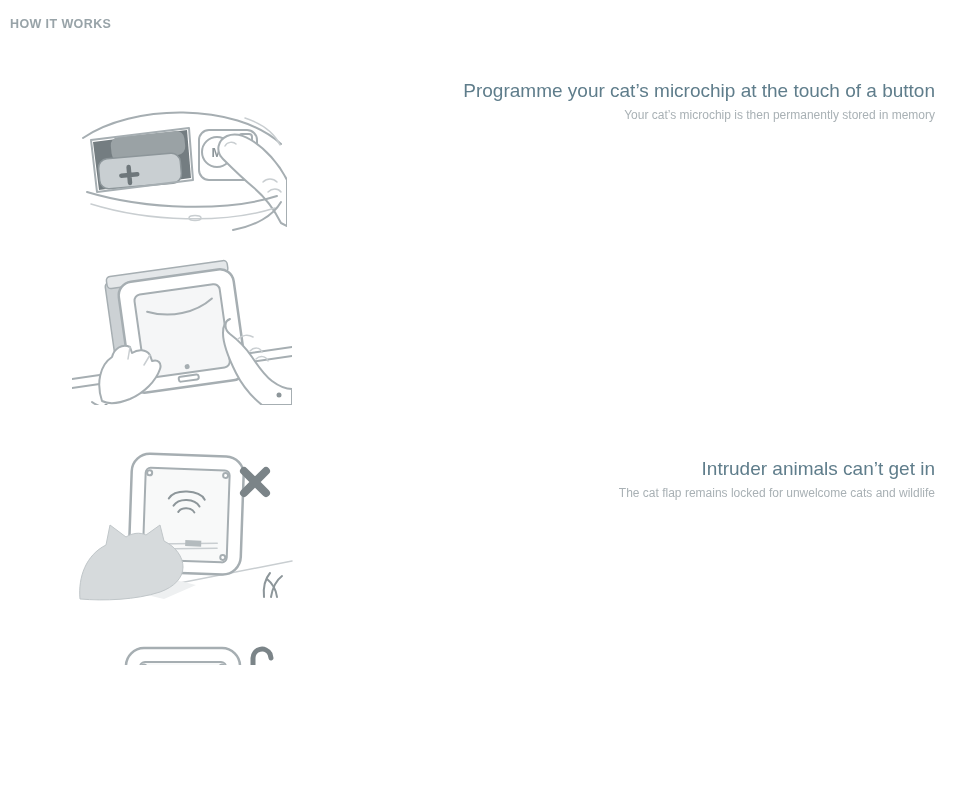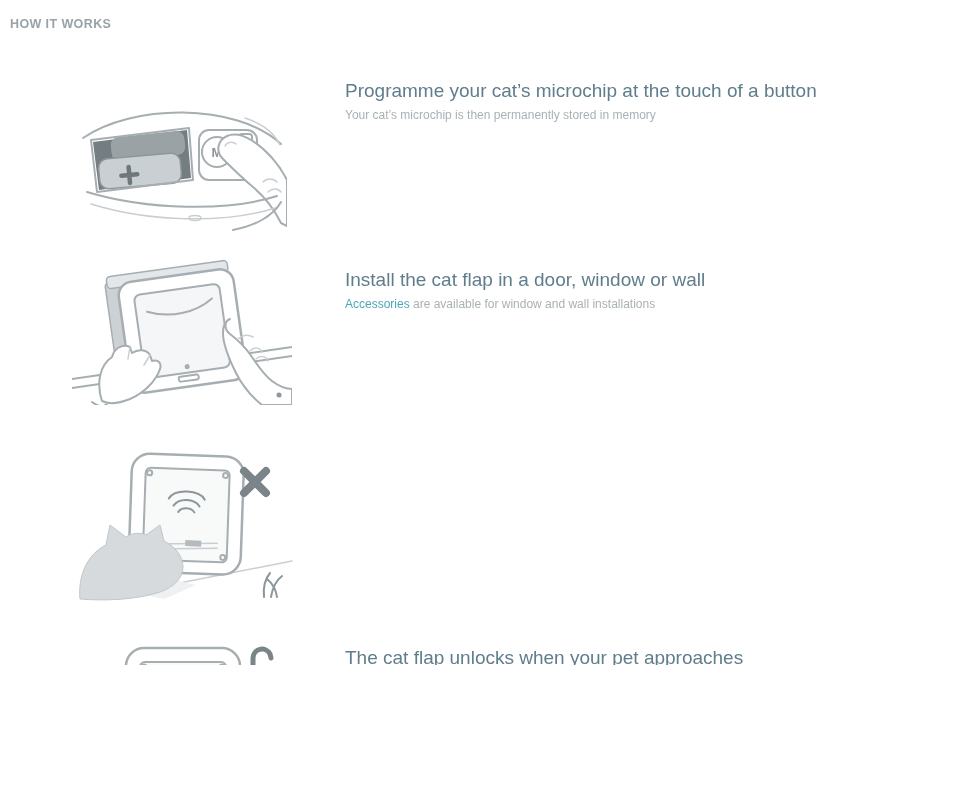--- a/index.html
+++ b/index.html
@@ -8,21 +8,21 @@
   .section-heading{position:absolute;top:7px;left:10px;font-size:12.5px;font-weight:bold;
         letter-spacing:.4px;color:#98a3a8;}
   .steps{position:absolute;top:60px;left:0;right:0;}
   .step{height:189px;display:flex;}
   .illus-col{width:345px;display:flex;justify-content:center;align-items:flex-start;}
   .illus-col svg{margin-left:18px;}
   .step-1 .illus-col svg{margin-top:24px;}
   .step-2 .illus-col svg{margin-top:6px;}
   .step-3 .illus-col svg{margin-top:3px;}
   .step-4 .illus-col svg{margin-top:5px;}
-  .text-col{flex:1;text-align:left;padding-top:19px;padding-right:24px;}
+  .text-col{flex:1;text-align:right;padding-top:19px;padding-right:24px;}
   .step-title{margin:0;font-size:19px;font-weight:normal;color:#5f7d8b;line-height:1.25;}
   .step-subtitle{margin:5px 0 0 0;font-size:12px;color:#a9b1b5;line-height:1.3;}
   .accessories-link{color:#4ba7b7;text-decoration:none;cursor:pointer;}
   
   .ln{stroke:#a6aeb2;fill:none;stroke-width:2;stroke-linecap:round;stroke-linejoin:round;}
   .ln-w{stroke:#a6aeb2;fill:#fff;stroke-width:2;stroke-linecap:round;stroke-linejoin:round;}
   .ln-thin{stroke:#c9ced1;fill:none;stroke-width:1.5;stroke-linecap:round;}
   .wave{stroke:#8d969a;fill:none;stroke-width:2;stroke-linecap:round;}
   .sil{fill:#d6dadc;stroke:#c0c6c9;stroke-width:1;}
   .darkicon{fill:#7b8488;}
@@ -101,24 +101,20 @@
             <circle cx="34" cy="151" r="2" fill="#8d969a"></circle>
           </g>
 
           <g>
             <path class="ln-w" d="M158,64 C152,66 152,74 158,79 C166,85 174,93 180,102 C186,111 192,120 200,126 C208,132 216,134 220,134 L220,150 L190,150 C180,142 170,130 164,118 C157,104 151,88 151,78 C151,70 153,66 158,64 Z"></path>
             <path class="ln-thin" d="M178,96 C182,92 188,92 190,97 M184,104 C188,100 194,101 196,106 M166,84 C170,80 176,79 181,82"></path>
             <circle cx="207" cy="140" r="2.5" fill="#8d969a"></circle>
           </g>
         </svg>
       </div>
-      <div class="text-col">
-        <h3 class="step-title">Install the cat flap in a door, window or wall</h3>
-        <p class="step-subtitle"><a class="accessories-link" href="#">Accessories</a><span> are available for window and wall installations</span></p>
-      </div>
     </div>
 
     <div class="step step-3">
       <div class="illus-col">
         <svg width="228" height="162" viewBox="0 0 228 162">
           <path class="ln-thin" d="M30,158 L224,120" stroke="#d9dde0"></path>
           <polygon points="62,128 128,144 96,158 36,144" fill="#eef0f1"></polygon>
           <g transform="rotate(2 115 80)">
             <rect x="62" y="14" width="112" height="118" rx="18" fill="#fff" stroke="#a6aeb2" stroke-width="2.5"></rect>
             <rect x="76" y="28" width="84" height="92" rx="5" fill="#f8f9f9" stroke="#a6aeb2" stroke-width="2"></rect>
@@ -133,20 +129,24 @@
             <rect x="118" y="99" width="16" height="6" fill="#b4bbbe"></rect>
           </g>
           <path class="sil" d="M12,158 C10,136 18,114 38,104 L42,84 L58,96 C64,92 72,91 78,94 L92,84 L96,100 C108,106 115,116 115,126 C115,137 106,146 92,151 C68,159 36,160 12,158 Z"></path>
           <path d="M176,30 L198,52 M198,30 L176,52" stroke="#7b8488" stroke-width="8" stroke-linecap="round"></path>
           <g class="wave">
             <path d="M196,156 C195,146 197,138 202,132"></path>
             <path d="M203,156 C205,144 210,138 214,135"></path>
             <path d="M209,156 C208,148 204,142 199,138"></path>
           </g>
         </svg>
+      </div>
+      <div class="text-col">
+        <h3 class="step-title">Intruder animals can’t get in</h3>
+        <p class="step-subtitle">The cat flap remains locked for unwelcome cats and wildlife</p>
       </div>
     </div>
 
     <div class="step step-4">
       <div class="illus-col">
         <svg width="228" height="164" viewBox="0 0 228 164">
           <path class="ln-thin" d="M60,160 L226,122" stroke="#c6ccd0"></path>
           <polygon points="120,136 178,150 150,162 102,150" fill="#f0f2f3"></polygon>
           <g>
             <rect x="58" y="16" width="114" height="120" rx="18" fill="#fff" stroke="#a6aeb2" stroke-width="2.5"></rect>
@@ -169,18 +169,17 @@
             <path d="M185,36 L185,26 A9,9 0 0 1 202,22 L203,26" stroke="#7b8488" stroke-width="5" fill="none" stroke-linecap="round"></path>
           </g>
           <g class="wave">
             <path d="M196,160 C195,150 197,142 202,136"></path>
             <path d="M203,160 C205,148 210,142 214,139"></path>
             <path d="M209,160 C208,152 204,146 199,142"></path>
           </g>
         </svg>
       </div>
       <div class="text-col">
-        <h3 class="step-title">The cat flap unlocks when your pet approaches</h3>
       </div>
     </div>
 
   </div>
 </div>
 
 </body></html>

